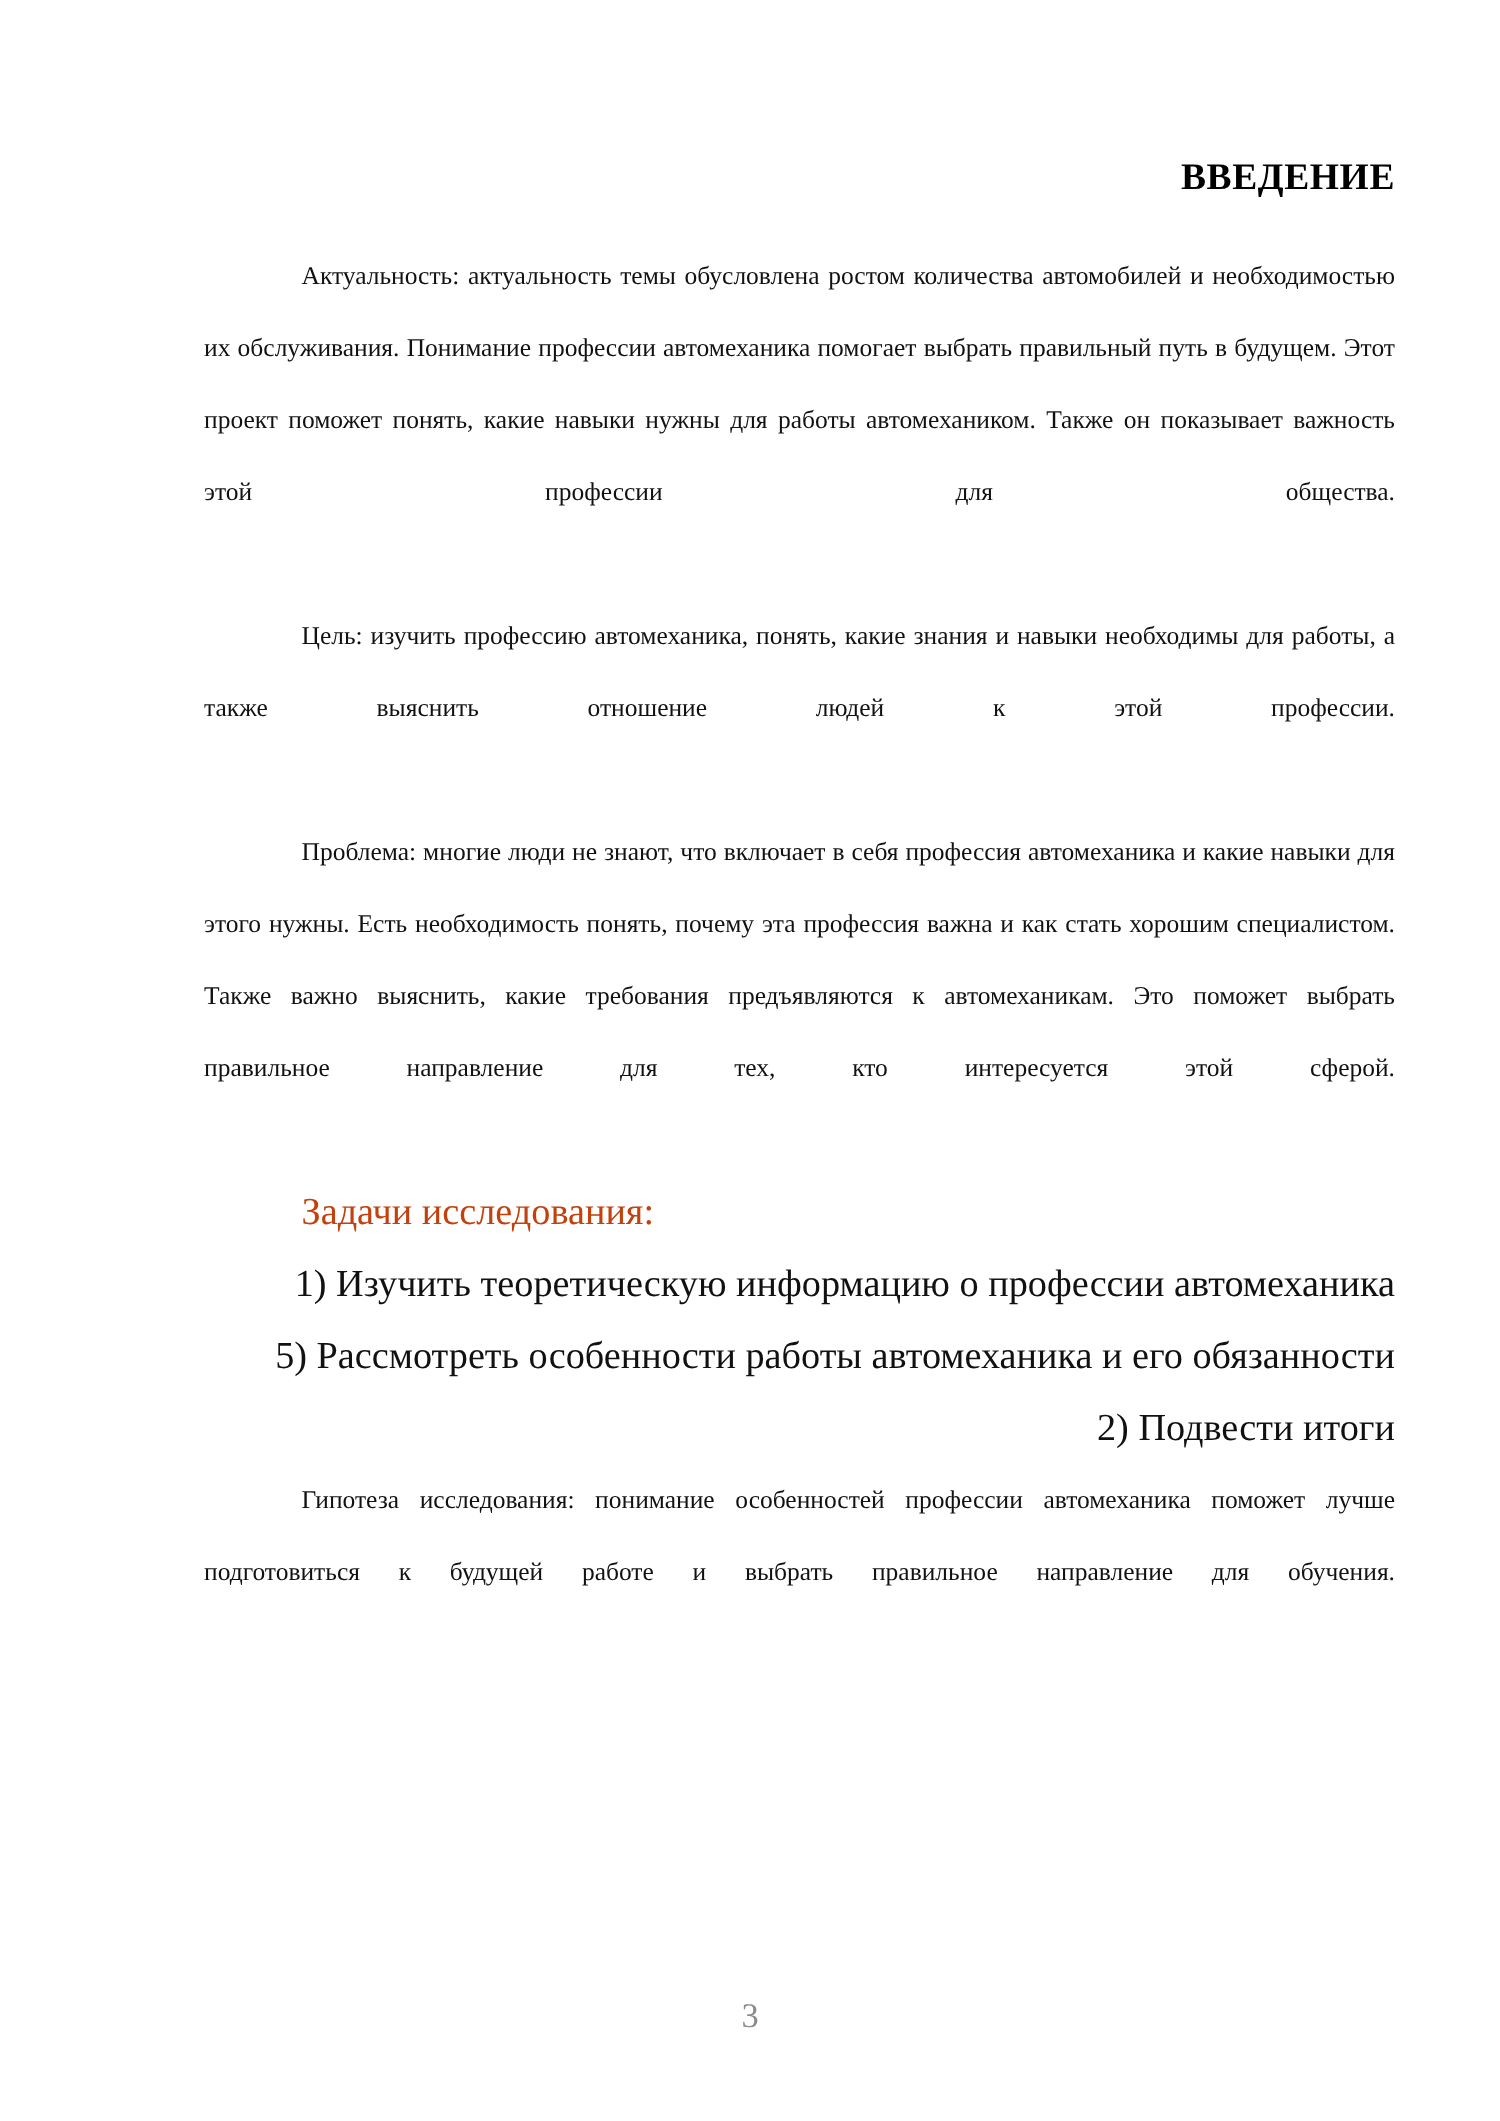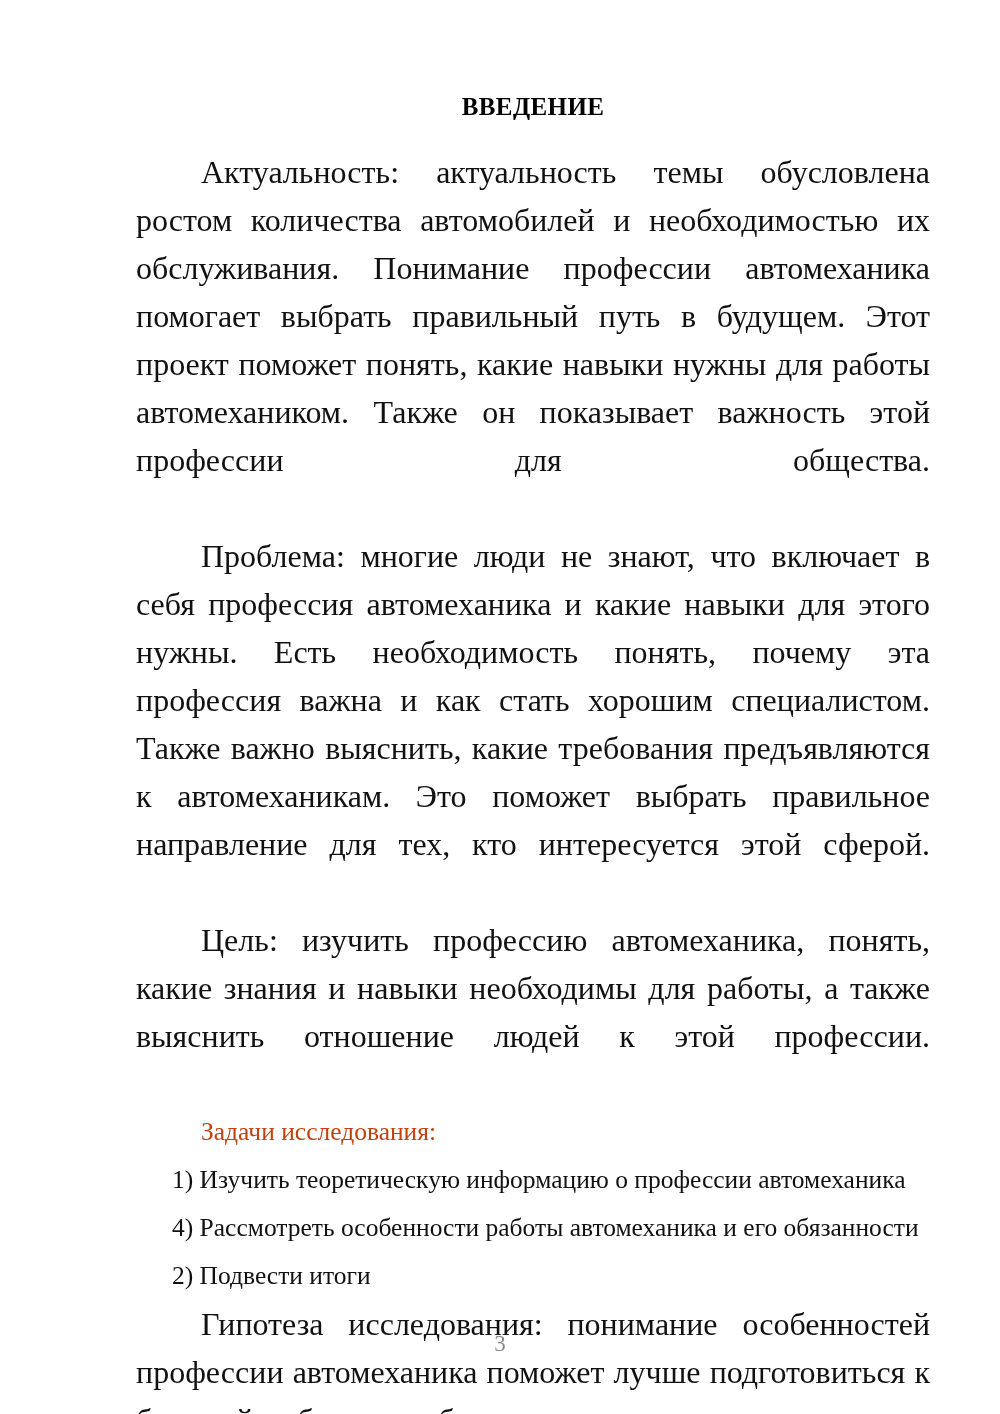--- a/index.html
+++ b/index.html
@@ -26,30 +26,30 @@
     position: absolute;
     left: 136px;
     top: 92px;
     width: 794px;
   }
 
   
   .doc-title {
     font-size: 25px;
     font-weight: bold;
-    text-align: center;
+    text-align: right;
     letter-spacing: 0.4px;
     line-height: 30px;
-    margin: 0 0 26px 0;
+    margin: 12px 0 26px 0;
     color: #000000;
   }
 
   
   .para {
-    font-size: 32px;
+    font-size: 17px;
     line-height: 48px;
     text-align: justify;
     text-justify: inter-word;
     text-indent: 65px;
     margin: 0;
     color: #111111;
     hyphens: none;
   }
 
   
@@ -73,21 +73,21 @@
   
   .list {
     list-style: none;
     margin: 0;
     padding: 0;
   }
 
   .list-item {
     font-size: 25.5px;
     line-height: 48px;
-    text-align: left;
+    text-align: right;
     margin: 0;
     padding-left: 36px;
     text-indent: 0;
     color: #111111;
     white-space: nowrap;
   }
 
   
   .page-number {
     position: absolute;
@@ -104,29 +104,29 @@
 <body>
 
 <div class="page">
 
   <div class="content">
 
     <h1 class="doc-title">ВВЕДЕНИЕ</h1>
 
     <p class="para">Актуальность: актуальность темы обусловлена ростом количества автомобилей и необходимостью их обслуживания. Понимание профессии автомеханика помогает выбрать правильный путь в будущем. Этот проект поможет понять, какие навыки нужны для работы автомехаником. Также он показывает важность этой профессии для общества.</p>
 
+    <p class="para">Цель: изучить профессию автомеханика, понять, какие знания и навыки необходимы для работы, а также выяснить отношение людей к этой профессии.</p>
+
     <p class="para">Проблема: многие люди не знают, что включает в себя профессия автомеханика и какие навыки для этого нужны. Есть необходимость понять, почему эта профессия важна и как стать хорошим специалистом. Также важно выяснить, какие требования предъявляются к автомеханикам. Это поможет выбрать правильное направление для тех, кто интересуется этой сферой.</p>
-
-    <p class="para">Цель: изучить профессию автомеханика, понять, какие знания и навыки необходимы для работы, а также выяснить отношение людей к этой профессии.</p>
 
     <p class="label-line">Задачи исследования:</p>
 
     <ul class="list">
       <li class="list-item">1) Изучить теоретическую информацию о профессии автомеханика</li>
-      <li class="list-item">4) Рассмотреть особенности работы автомеханика и его обязанности</li>
+      <li class="list-item">5) Рассмотреть особенности работы автомеханика и его обязанности</li>
       <li class="list-item">2) Подвести итоги</li>
     </ul>
 
 
 
     <p class="para">Гипотеза исследования: понимание особенностей профессии автомеханика поможет лучше подготовиться к будущей работе и выбрать правильное направление для обучения.</p>
 
   </div>
 
   <div class="page-number">3</div>

